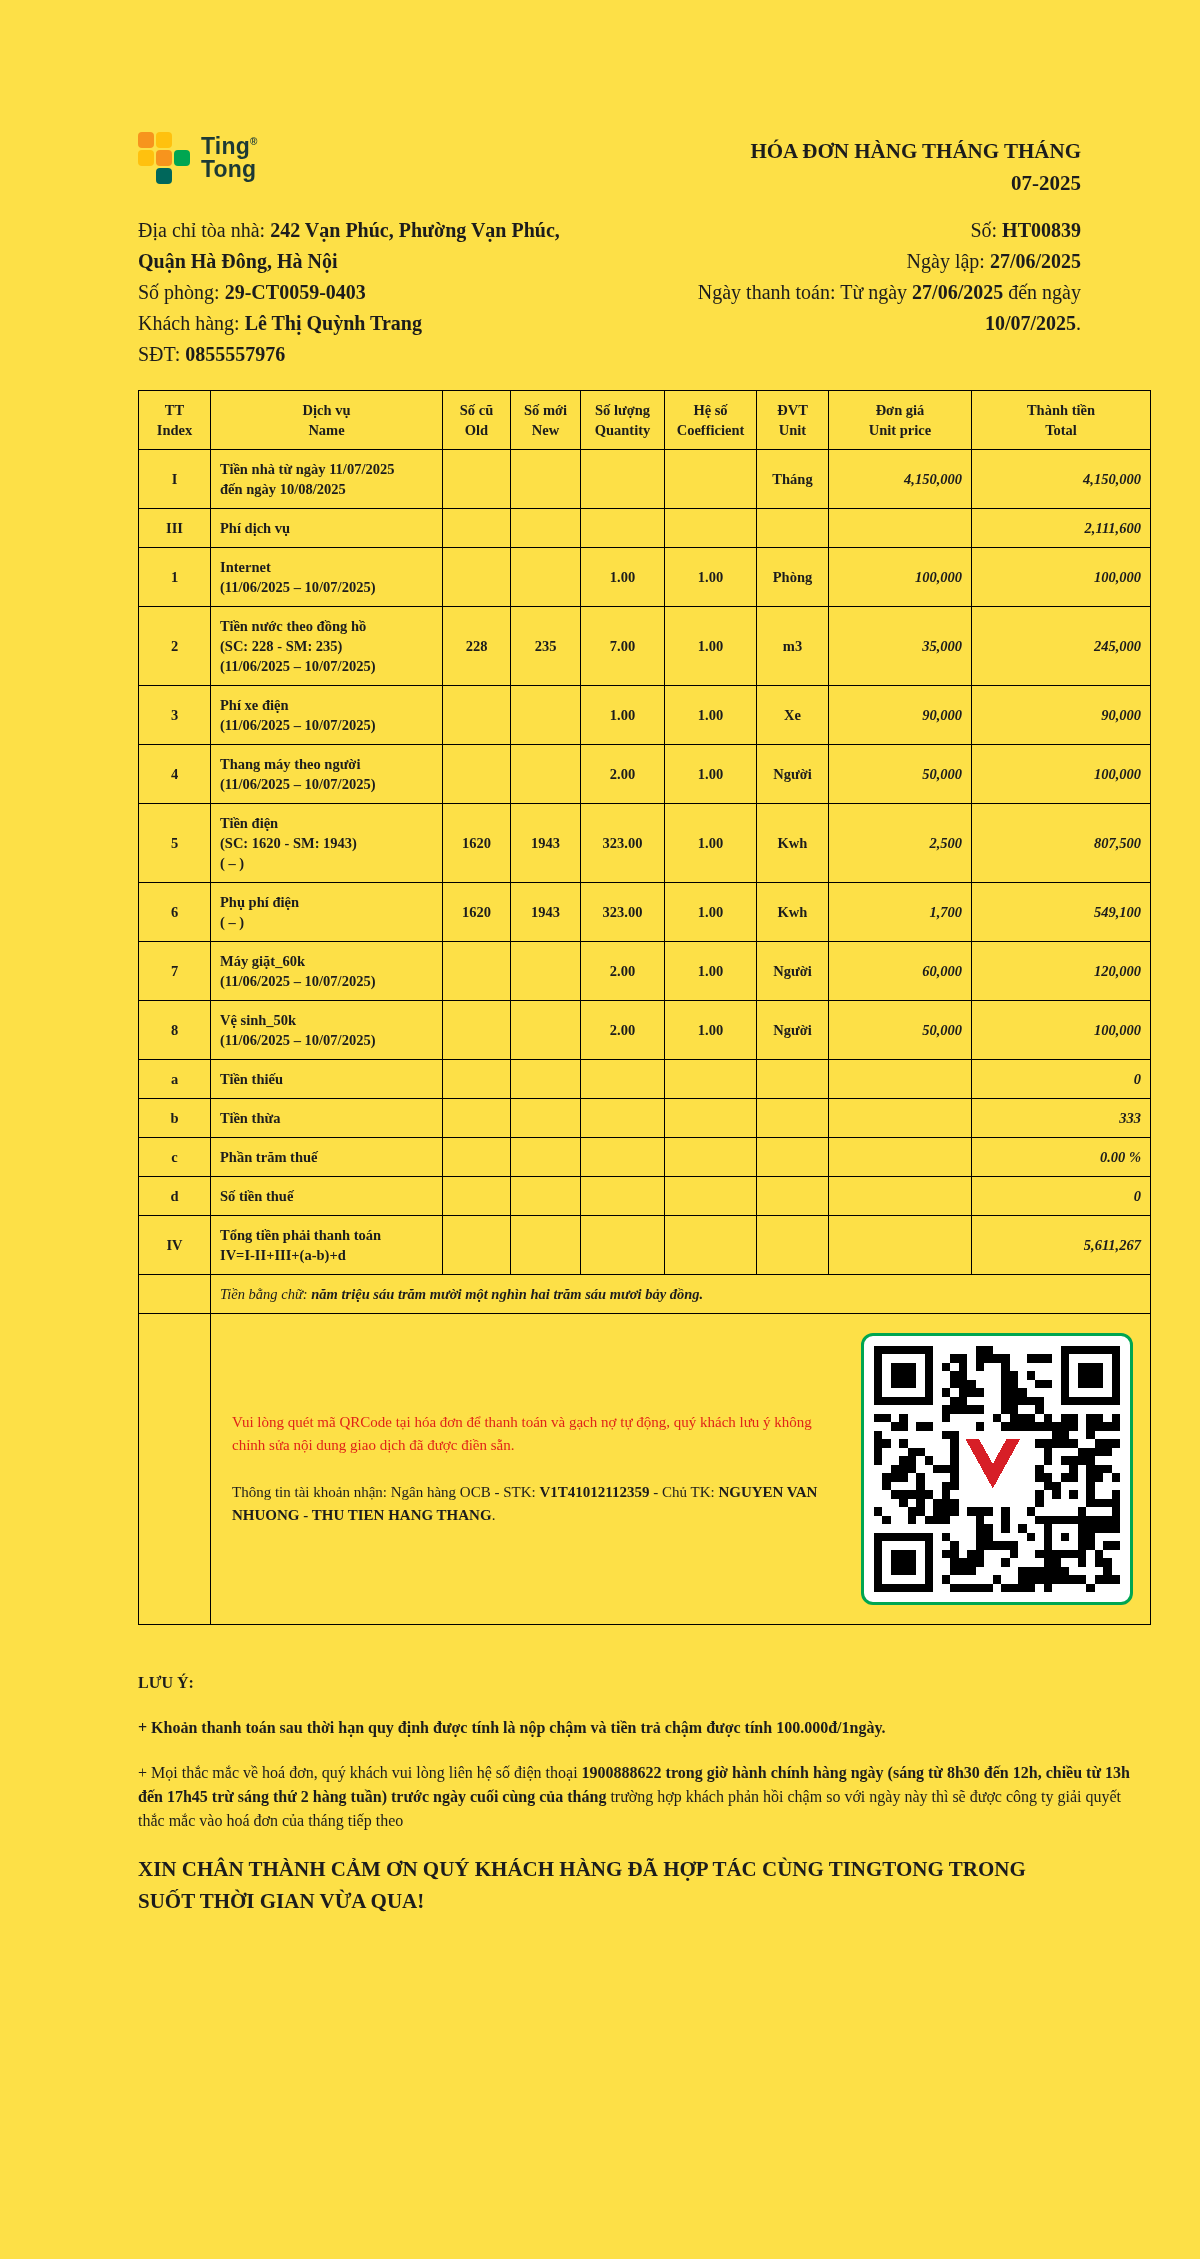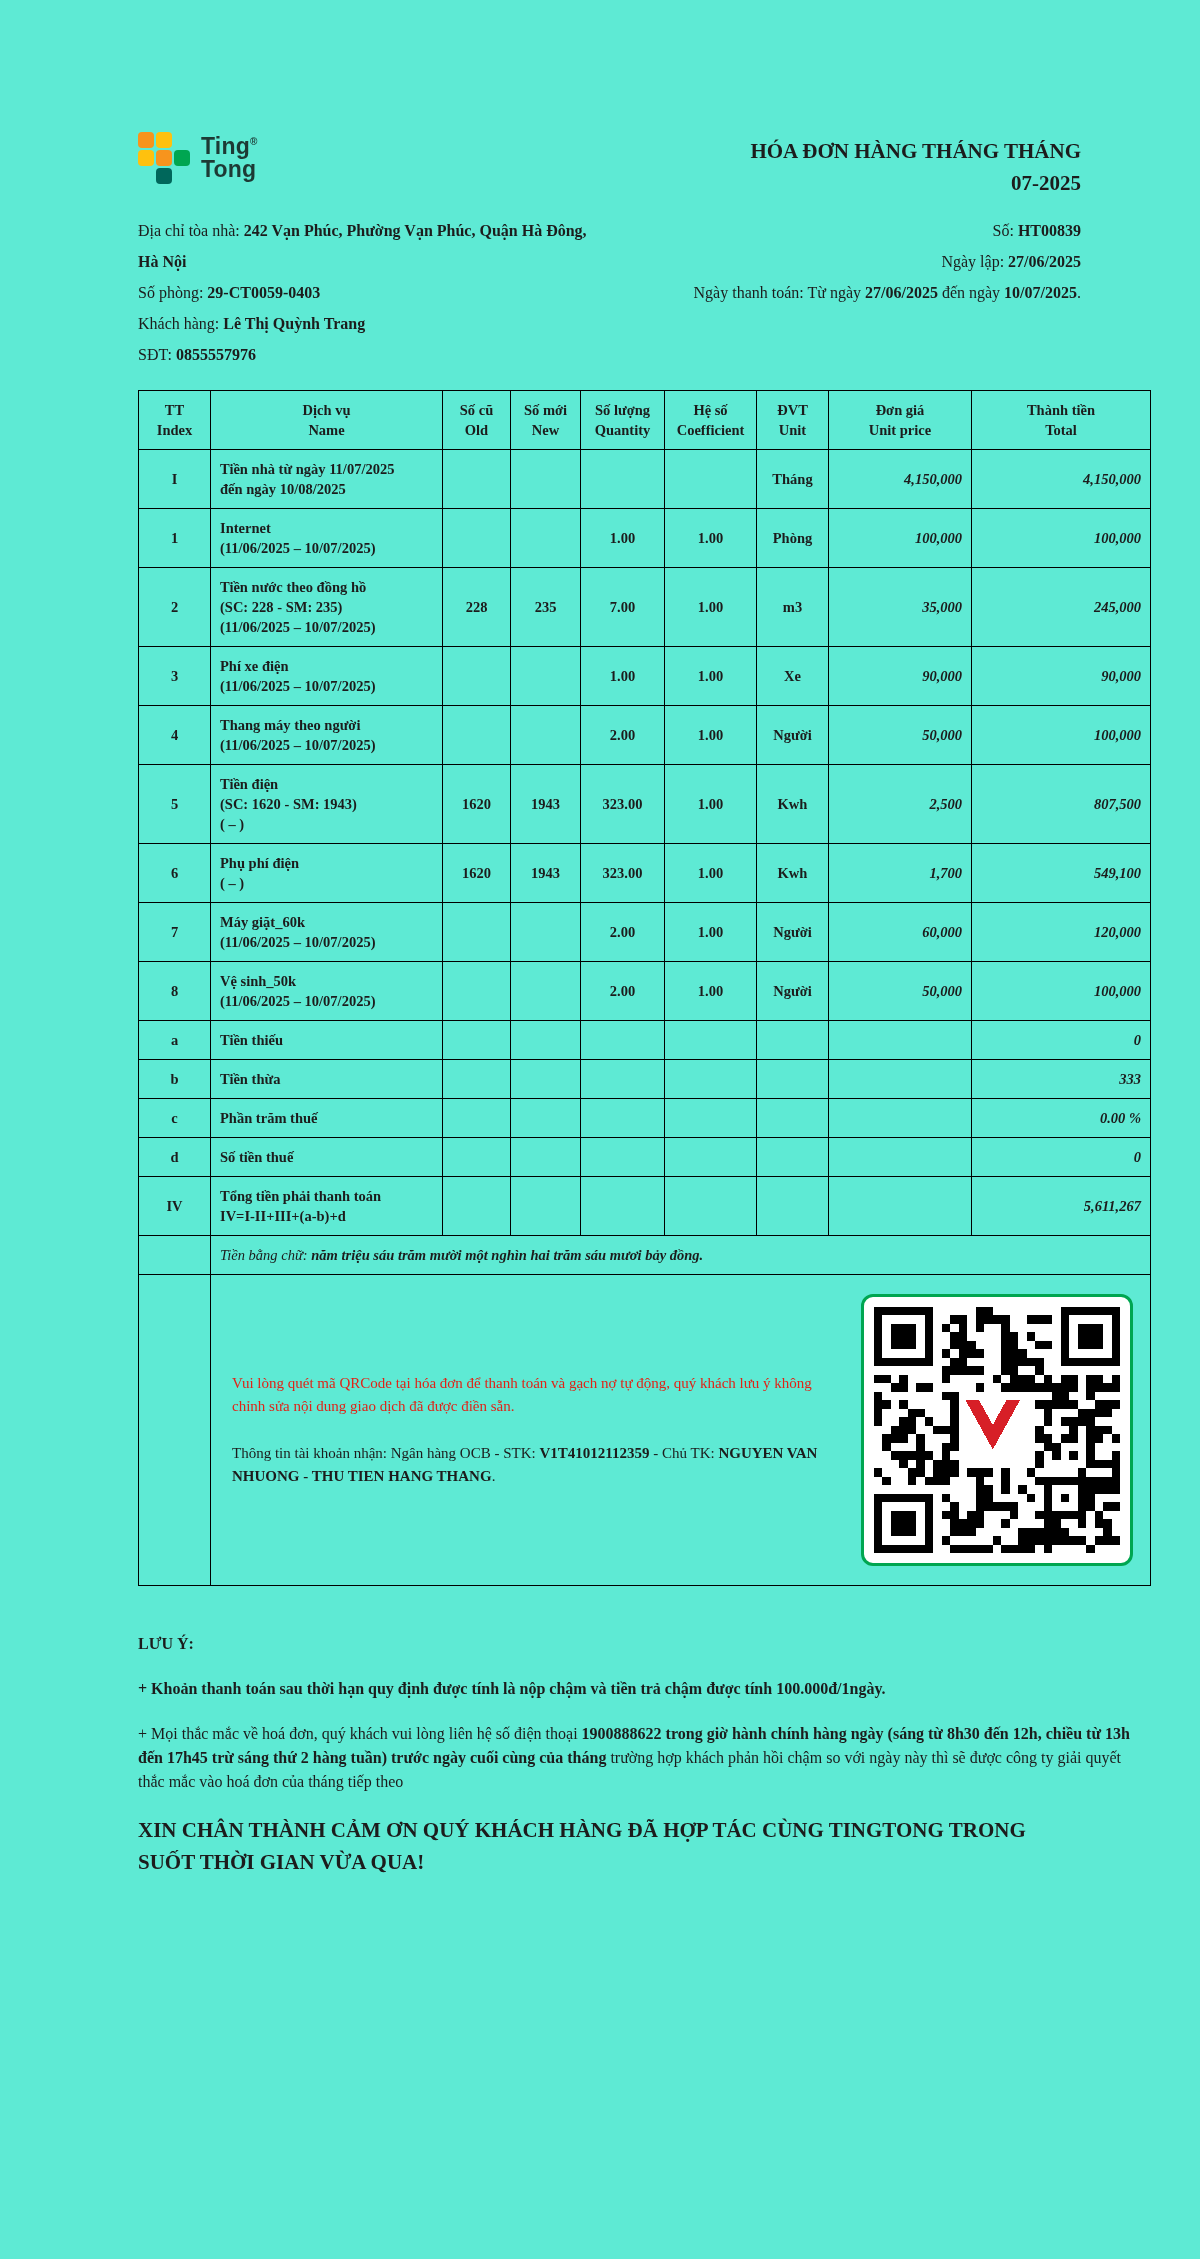--- a/index.html
+++ b/index.html
@@ -2,21 +2,21 @@
 <html style="--brand_orange: #f7941d; --brand_yellow: #ffc10e; --brand_green: #00a651; --brand_teal: #00675b; --logo_text: #1d3a35; --note_red: #e02318; --qr_green: #00a651; --qr_dark: #000000; --qr_logo_red: #d71f27;"><head>
 <meta charset="utf-8">
 <style>
   * { margin:0; padding:0; box-sizing:border-box; }
   html,body { background:#ffffff; }
   body {
     font-family:"Liberation Serif", serif;
     color:#1c1c1c;
   }
   .page {
-    width:1200px; min-height:2259px; background:#5eead4;
+    width:1200px; min-height:2259px; background:#fde047;
     padding:136px 50px 40px 138px;
   }
 
   
   .top { display:flex; justify-content:space-between; align-items:flex-start; padding-right:69px; }
   .logo { display:flex; align-items:center; gap:11px; margin-top:-4px; }
   .logo-mark { display:grid; grid-template-columns:repeat(3,16px); grid-auto-rows:16px; gap:2px; }
   .sq { border-radius:4px; display:block; }
   .sq.empty { background:transparent; }
   .logo-text {
@@ -24,21 +24,21 @@
     font-weight:bold; font-size:23px; line-height:1.02;
     color:var(--logo_text,#1d3a35); letter-spacing:0.2px;
   }
   .logo-text sup { font-size:10px; font-weight:bold; }
   .title {
     font-size:21px; font-weight:bold; line-height:1.5;
     max-width:360px; text-align:right;
   }
 
   
-  .info { display:flex; justify-content:space-between; margin-top:16px; padding-right:69px; font-size:16px; }
+  .info { display:flex; margin-top:16px; padding-right:69px; font-size:20px; }
   .info p { line-height:31px; }
   .info-left { max-width:465px; }
   .info-right { text-align:right; }
   b { font-weight:bold; }
 
   
   table.inv {
     border-collapse:collapse; width:1012px; margin-top:20px;
     table-layout:fixed; font-size:14.5px;
   }
@@ -172,20 +172,33 @@
             <div>Tiền nhà từ ngày 11/07/2025</div>
             <div>đến ngày 10/08/2025</div>
           </td>
           <td></td>
           <td></td>
           <td></td>
           <td></td>
           <td>Tháng</td>
           <td>4,150,000</td>
           <td>4,150,000</td>
+        </tr>
+        <tr>
+          <td>III</td>
+          <td>
+            <div>Phí dịch vụ</div>
+          </td>
+          <td></td>
+          <td></td>
+          <td></td>
+          <td></td>
+          <td></td>
+          <td></td>
+          <td>2,111,600</td>
         </tr>
         <tr>
           <td>1</td>
           <td>
             <div>Internet</div>
             <div>(11/06/2025 – 10/07/2025)</div>
           </td>
           <td></td>
           <td></td>
           <td>1.00</td>

